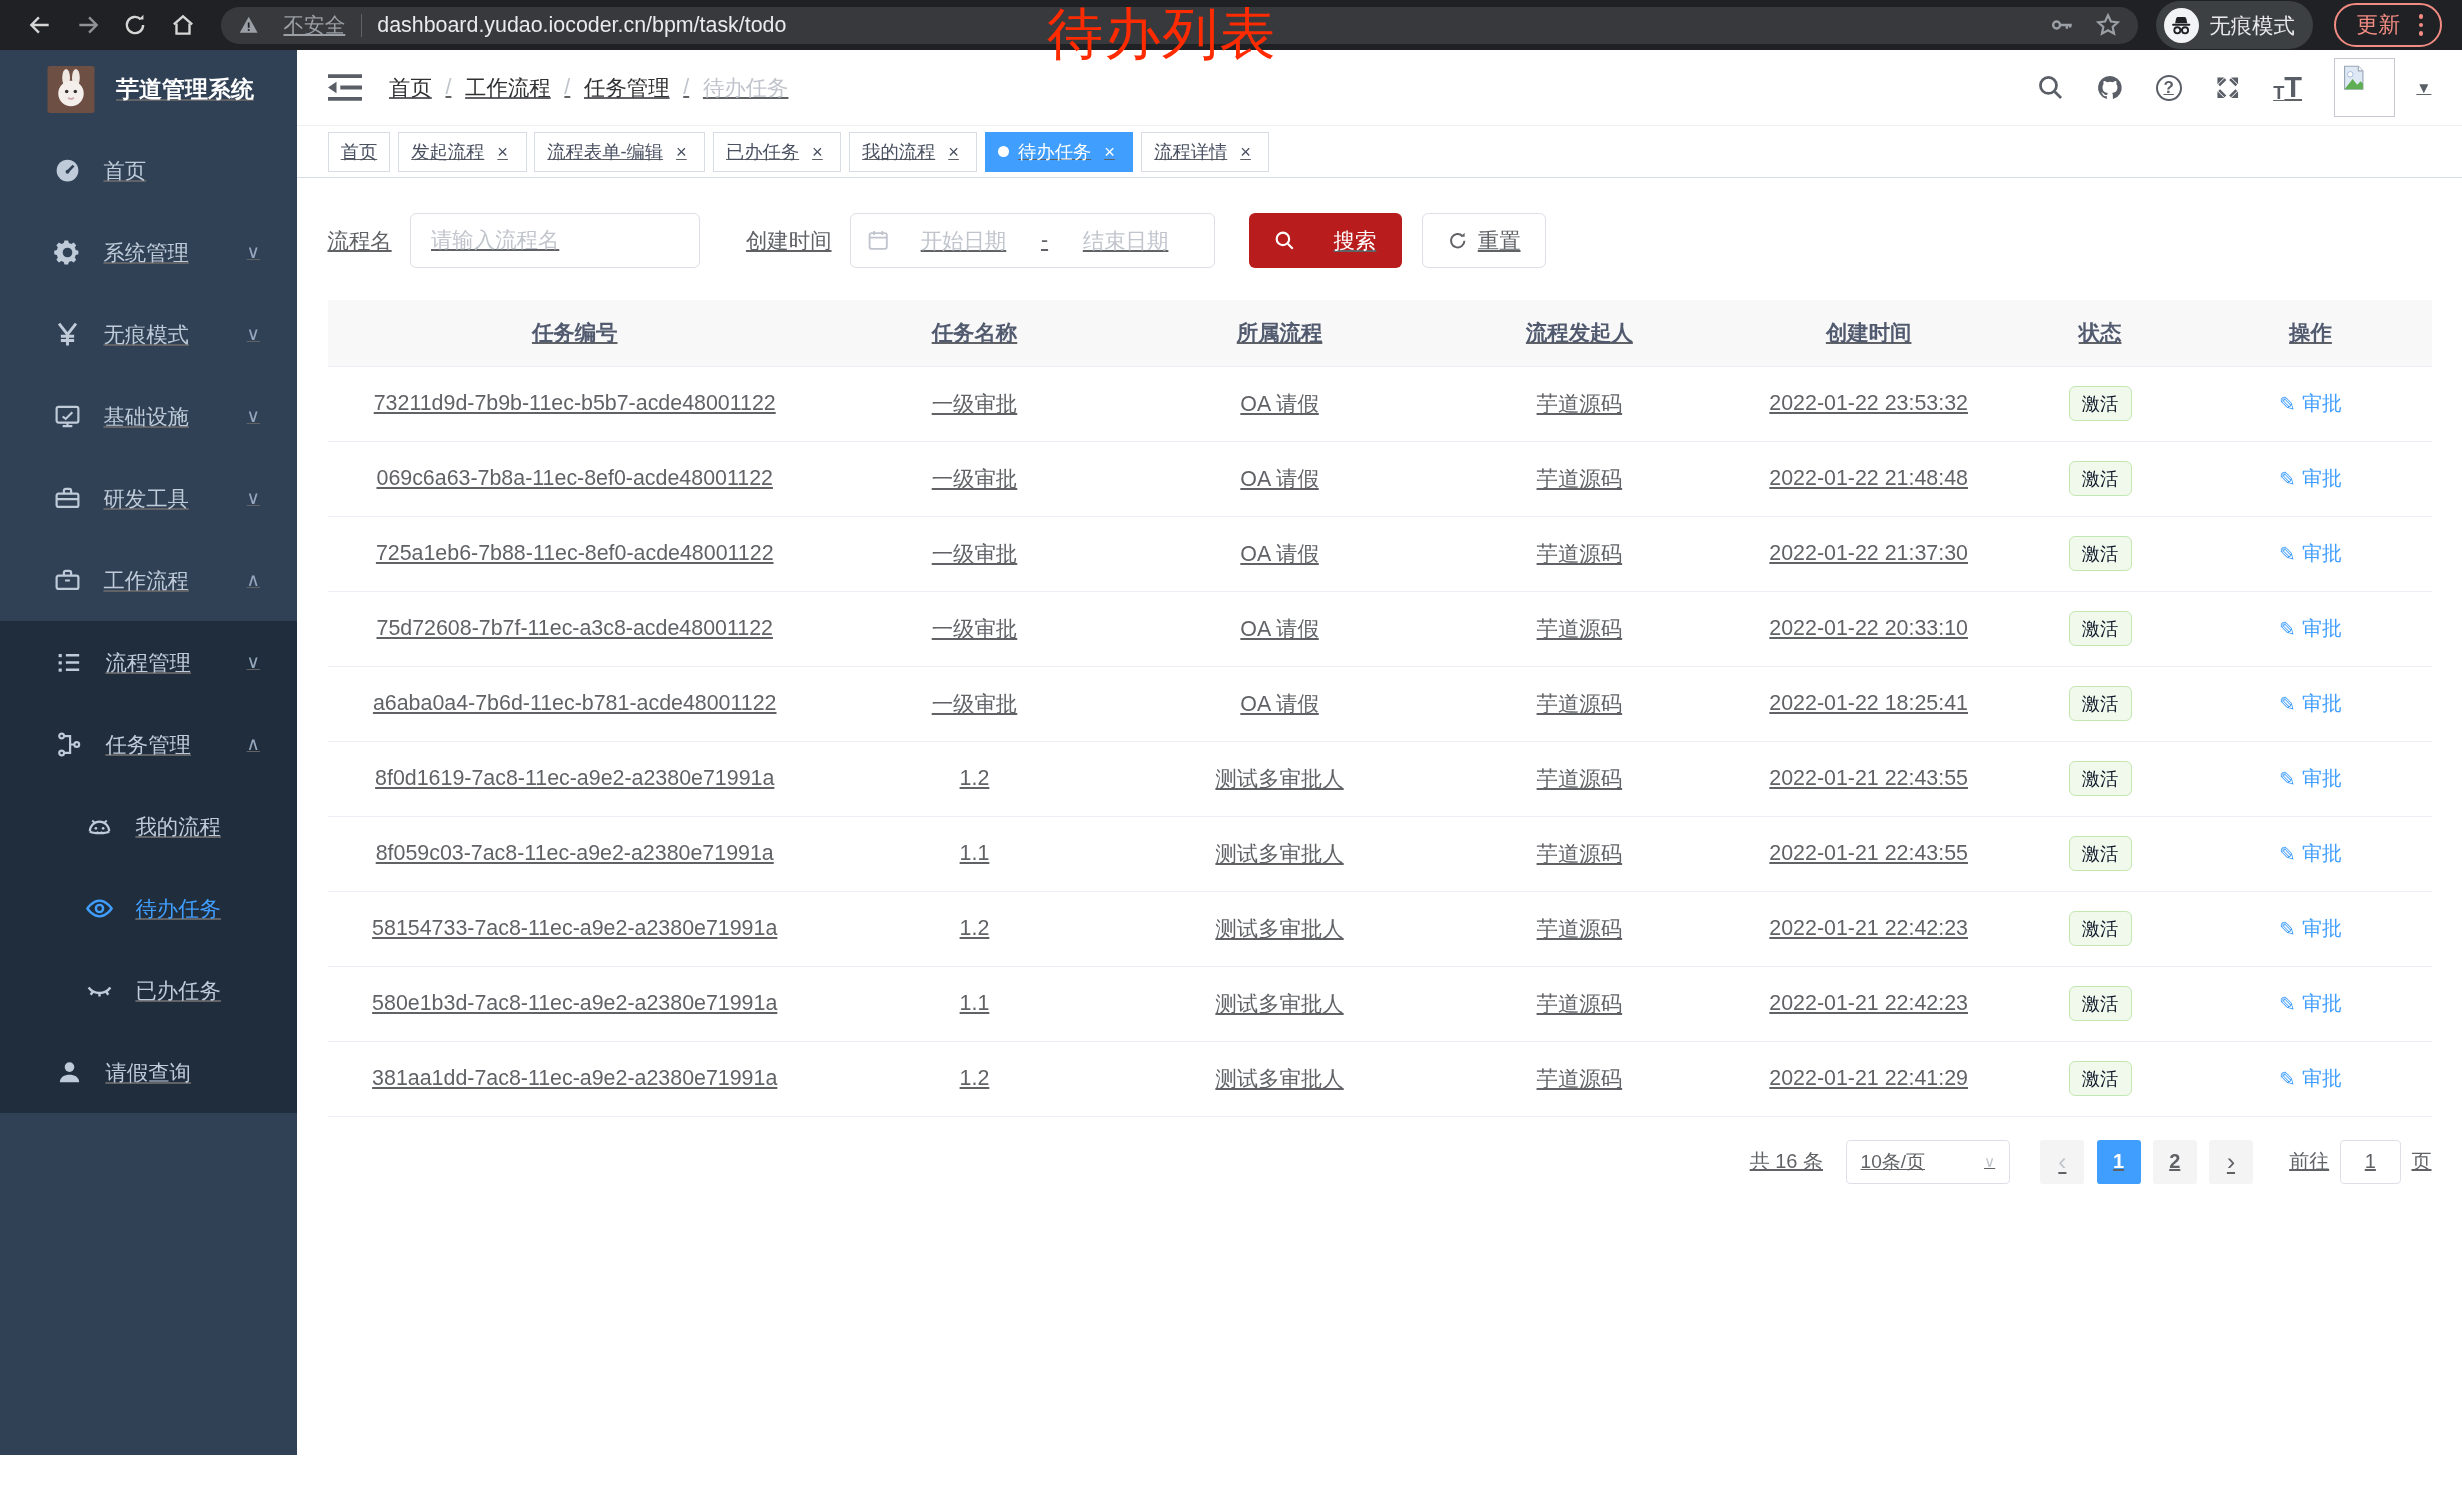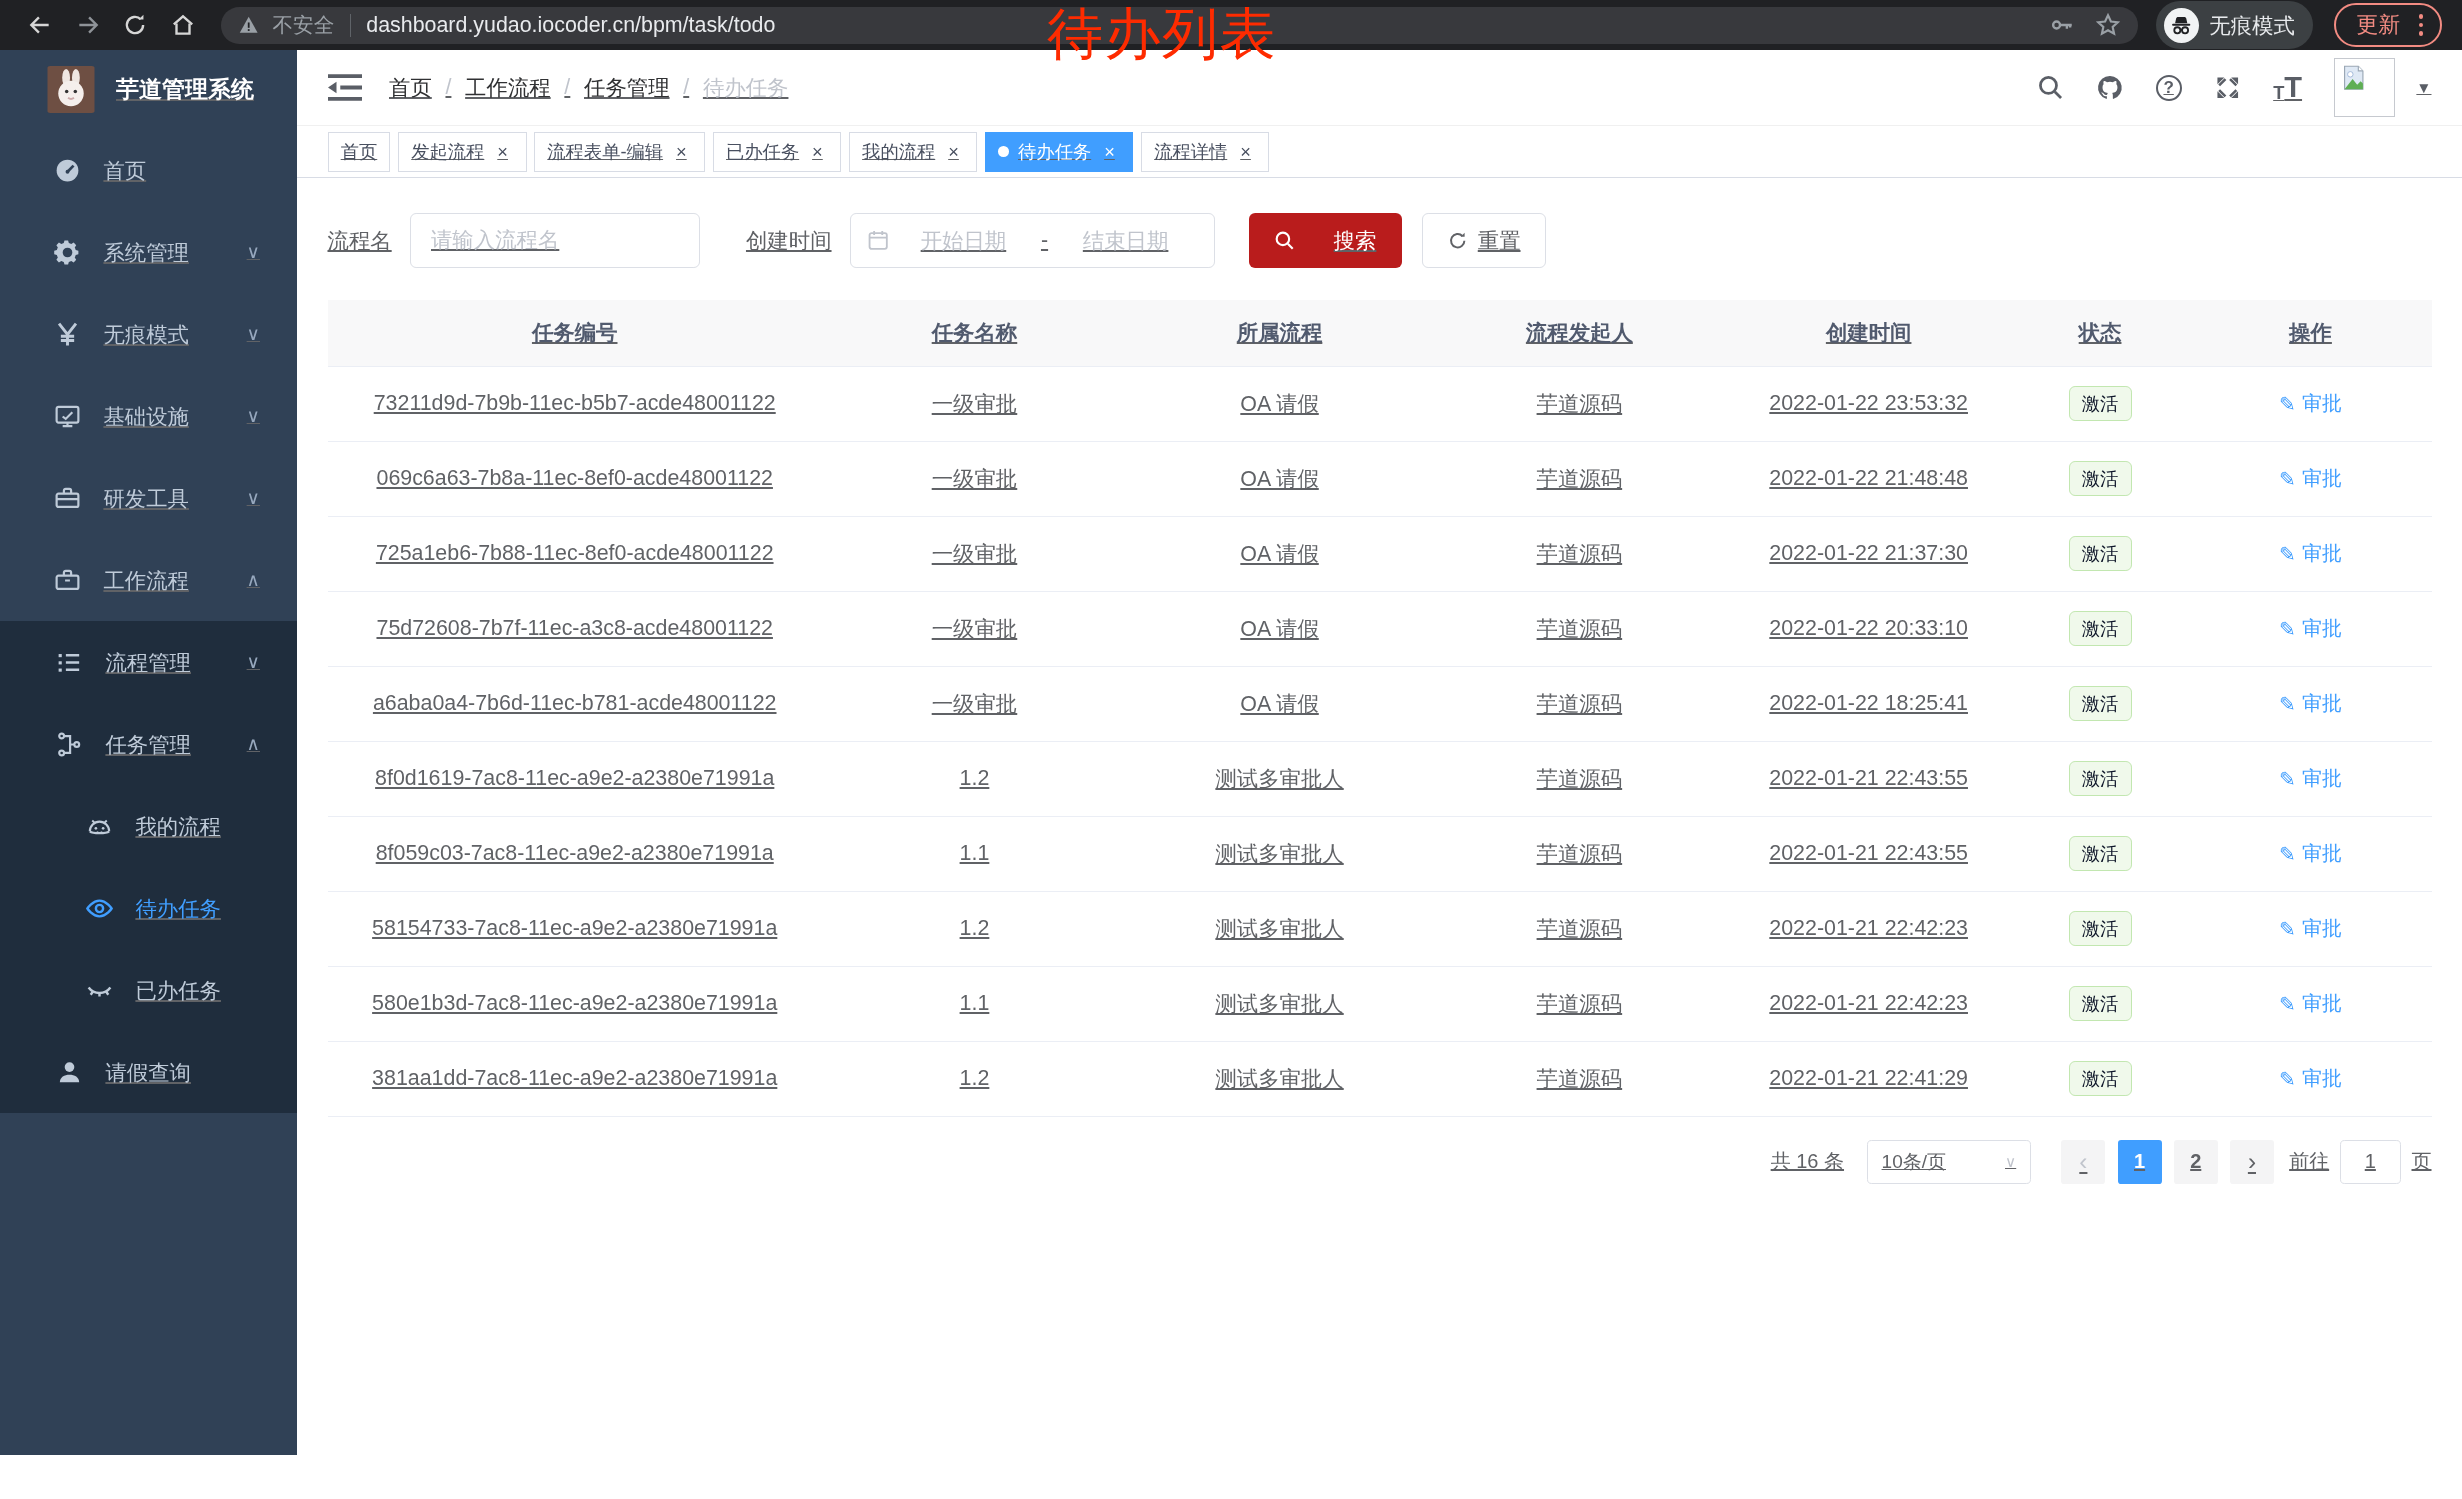--- a/index.html
+++ b/index.html
@@ -9,21 +9,21 @@
     background:#fff; position:relative; overflow:hidden;
     color:#606266;
   }
 
   
   .chrome { height:50px; background:#202124; display:flex; align-items:center; padding:0 20px; gap:7.6px; }
   .nav-ic { width:40px; height:40px; display:flex; align-items:center; justify-content:center; flex:0 0 auto; }
   .nav-ic svg { width:26px; height:26px; }
   .omnibox { flex:1; height:37px; background:#38393d; border-radius:18.3px; margin:0 10.7px;
              display:flex; align-items:center; padding:0 17px; gap:10.7px; min-width:0; }
-  .sec-chip { display:flex; align-items:center; gap:13px; color:#9aa0a6; font-size:20.6px; }
+  .sec-chip { display:flex; align-items:center; gap:24px; color:#9aa0a6; font-size:20.6px;text-decoration:underline; }
   .omni-div { width:1.5px; height:23px; background:#5f6368; margin:0 4.6px; }
   .url-text { color:#e8eaed; font-size:21.4px; flex:1; white-space:nowrap; overflow:hidden; }
   .omni-right { display:flex; align-items:center; gap:20px; color:#9aa0a6; }
   .incog { display:flex; align-items:center; gap:10.7px; background:#3c4043; border-radius:25px;
            padding:6.1px 18.3px 6.1px 7.6px; color:#e8eaed; font-size:21.4px; flex:0 0 auto; }
   .incog-circle { width:35px; height:35px; border-radius:50%; background:#f1f3f4; display:flex; align-items:center; justify-content:center; }
   .update-pill { display:flex; align-items:center; gap:12.2px; border:2.3px solid #f28b82; border-radius:25px;
                  padding:4.6px 10.7px 4.6px 20px; color:#f28b82; font-size:22px; margin-left:13.7px; flex:0 0 auto; }
   .dots3 { display:flex; flex-direction:column; gap:3.8px; padding:3.1px 6.1px; }
   .dots3 i { width:4.6px; height:4.6px; border-radius:50%; background:#f28b82; }
@@ -113,21 +113,21 @@
   .pg-size { width:164px; height:44px; border:1.5px solid #dcdfe6; border-radius:4.6px; display:flex;
              align-items:center; justify-content:space-between; padding:0 13.7px; font-size:19px;
              color:#606266; cursor:pointer; margin-right:18.3px; }
   .pg-size .sel-caret { color:#c0c4cc; font-size:15.3px; }
   .pg-btn { min-width:44px; height:44px; background:#f4f4f5; border-radius:3.1px; display:flex;
             align-items:center; justify-content:center; font-size:20px; color:#606266; cursor:pointer;
             font-weight:bold; }
   .pg-btn.arrow { color:#606266; font-size:24.4px; font-weight:normal; }
   .pg-btn.disabled { color:#c0c4cc; }
   .pg-btn.cur { background:#409eff; color:#fff; }
-  .pg-goto { margin-left:3px; display:flex; align-items:center; gap:10.7px; }
+  .pg-goto { margin-left:24px; display:flex; align-items:center; gap:10.7px; }
   .goto-input { width:61px; height:44px; border:1.5px solid #dcdfe6; border-radius:4.6px; text-align:center;
                 font-size:20px; color:#606266; outline:none; font-family:inherit; }
 </style>
 </head>
 <body>
 
 <div class="chrome">
   <span class="nav-ic">
     <svg viewBox="0 0 24 24" fill="none" stroke="#d6d6d6" stroke-width="2.2">
         <path d="M20 12H5M11 5l-7 7 7 7"></path>

